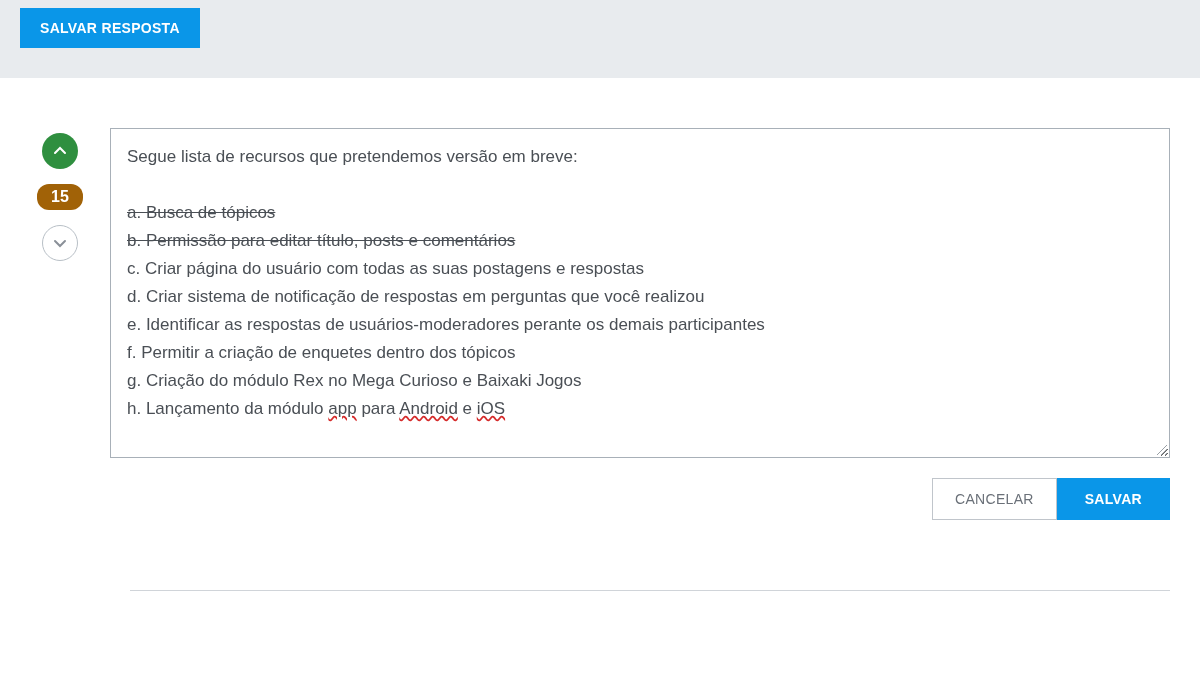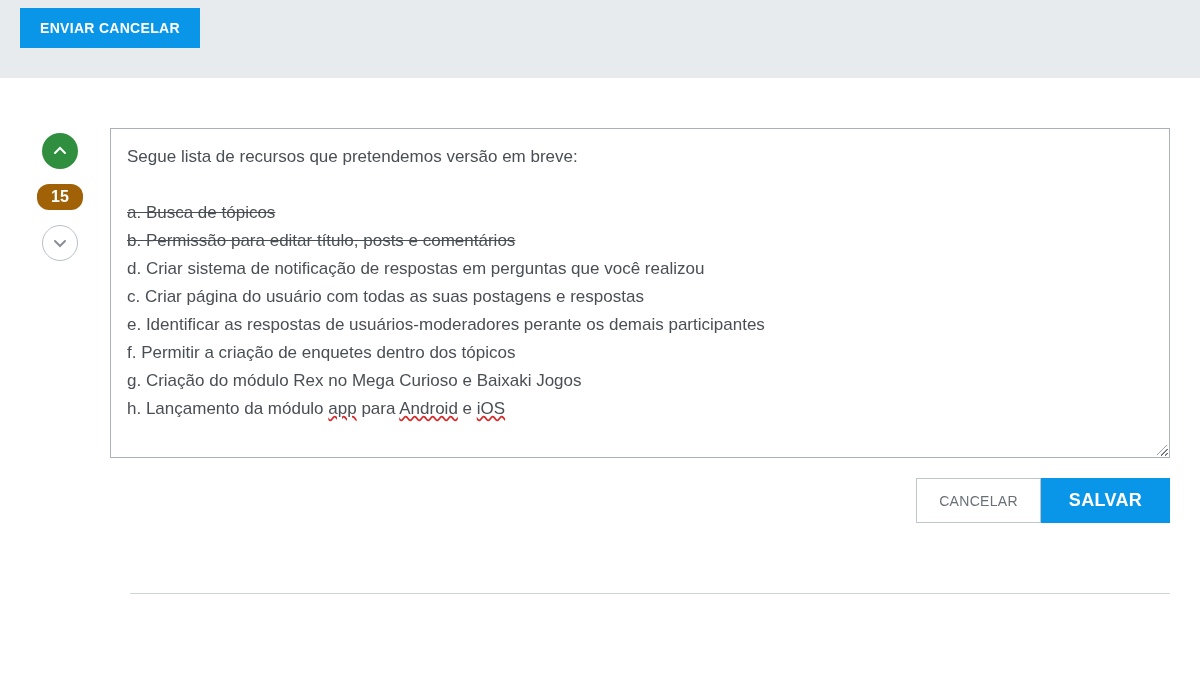--- a/index.html
+++ b/index.html
@@ -114,35 +114,35 @@
       font-size: 14px;
       letter-spacing: 0.3px;
       cursor: pointer;
     }
     .btn-save {
       background: #0a96e8;
       border: none;
       color: #fff;
       padding: 12px 28px;
       font-weight: bold;
-      font-size: 18px;
+      font-size: 14px;
       letter-spacing: 0.3px;
       cursor: pointer;
     }
     .divider {
       border: none;
       border-top: 1px solid #d0d4d9;
       margin: 40px 30px 0 130px;
     }
   </style>
 </head>
 <body>
 
 <div class="top-bar">
-  <button class="btn-primary">ENVIAR CANCELAR</button>
+  <button class="btn-primary">SALVAR RESPOSTA</button>
 </div>
 
 <div class="content-area">
   <div class="vote-column">
     <button class="vote-up">
       <svg width="14" height="14" viewBox="0 0 14 14">
           <path d="M2 9 L7 4 L12 9" stroke="#fff" stroke-width="2" fill="none" stroke-linecap="round"></path>
         </svg>
     </button>
     <div class="vote-count">15</div>
@@ -153,22 +153,22 @@
     </button>
   </div>
 
   <div class="editor-column">
     <div class="editor-box" contenteditable="true" style="">
       <div>Segue lista de recursos que pretendemos versão em breve:</div>
       <div>&nbsp;</div>
       <div id="editor-items">
           <div><span class="strike">a. Busca de tópicos </span></div>
           <div><span class="strike">b. Permissão para editar título, posts e comentários </span></div>
+          <div>c. Criar página do usuário com todas as suas postagens e respostas</div>
           <div>d. Criar sistema de notificação de respostas em perguntas que você realizou</div>
-          <div>c. Criar página do usuário com todas as suas postagens e respostas</div>
           <div>e. Identificar as respostas de usuários-moderadores perante os demais participantes</div>
           <div>f. Permitir a criação de enquetes dentro dos tópicos</div>
           <div>g. Criação do módulo Rex no Mega Curioso e Baixaki Jogos</div>
         </div>
       <div>
         <span>h. Lançamento da módulo </span><span class="underline-red">app</span><span> para </span><span class="underline-red">Android</span><span> e </span><span class="underline-red">iOS</span>
       </div>
       <svg class="resize-handle" viewBox="0 0 14 14">
         <line x1="3" y1="13" x2="13" y2="3" stroke="#9aa0a6" stroke-width="1"></line>
         <line x1="7" y1="13" x2="13" y2="7" stroke="#9aa0a6" stroke-width="1"></line>

